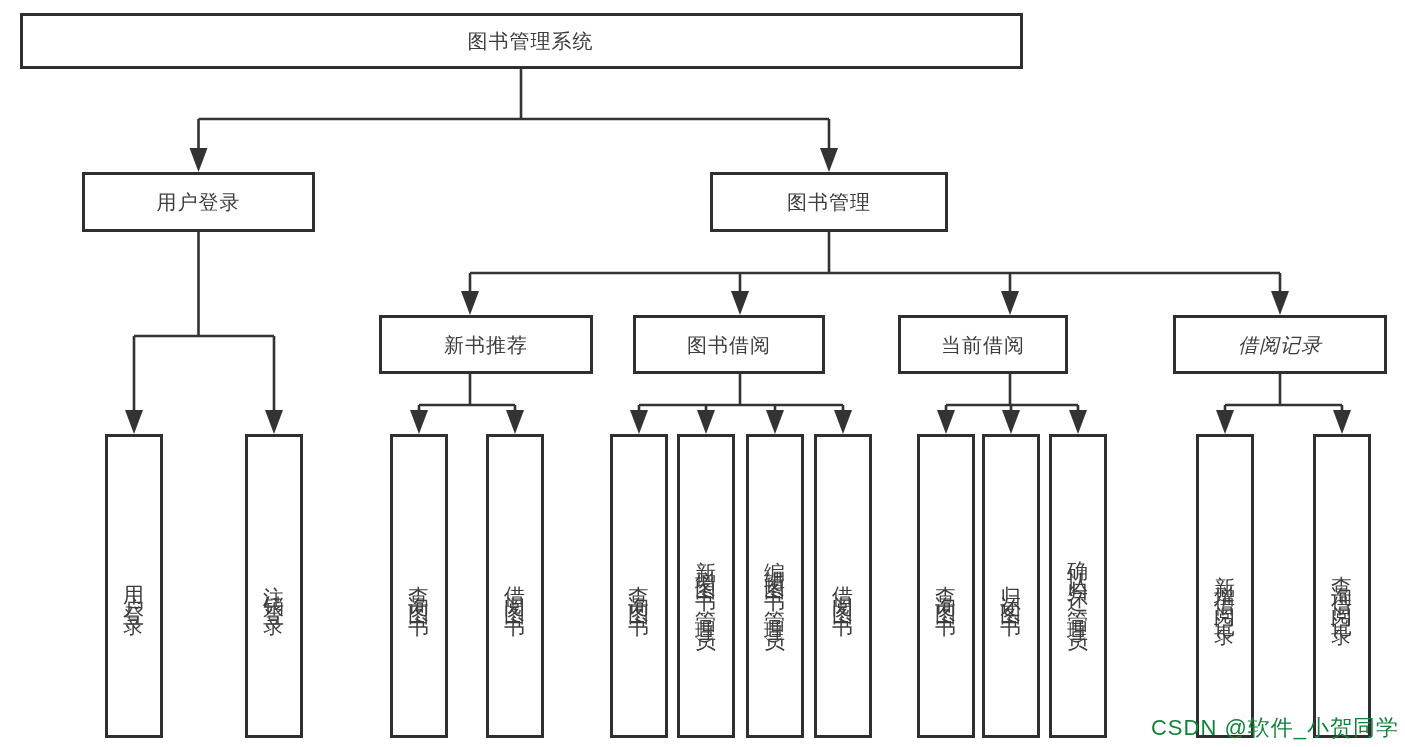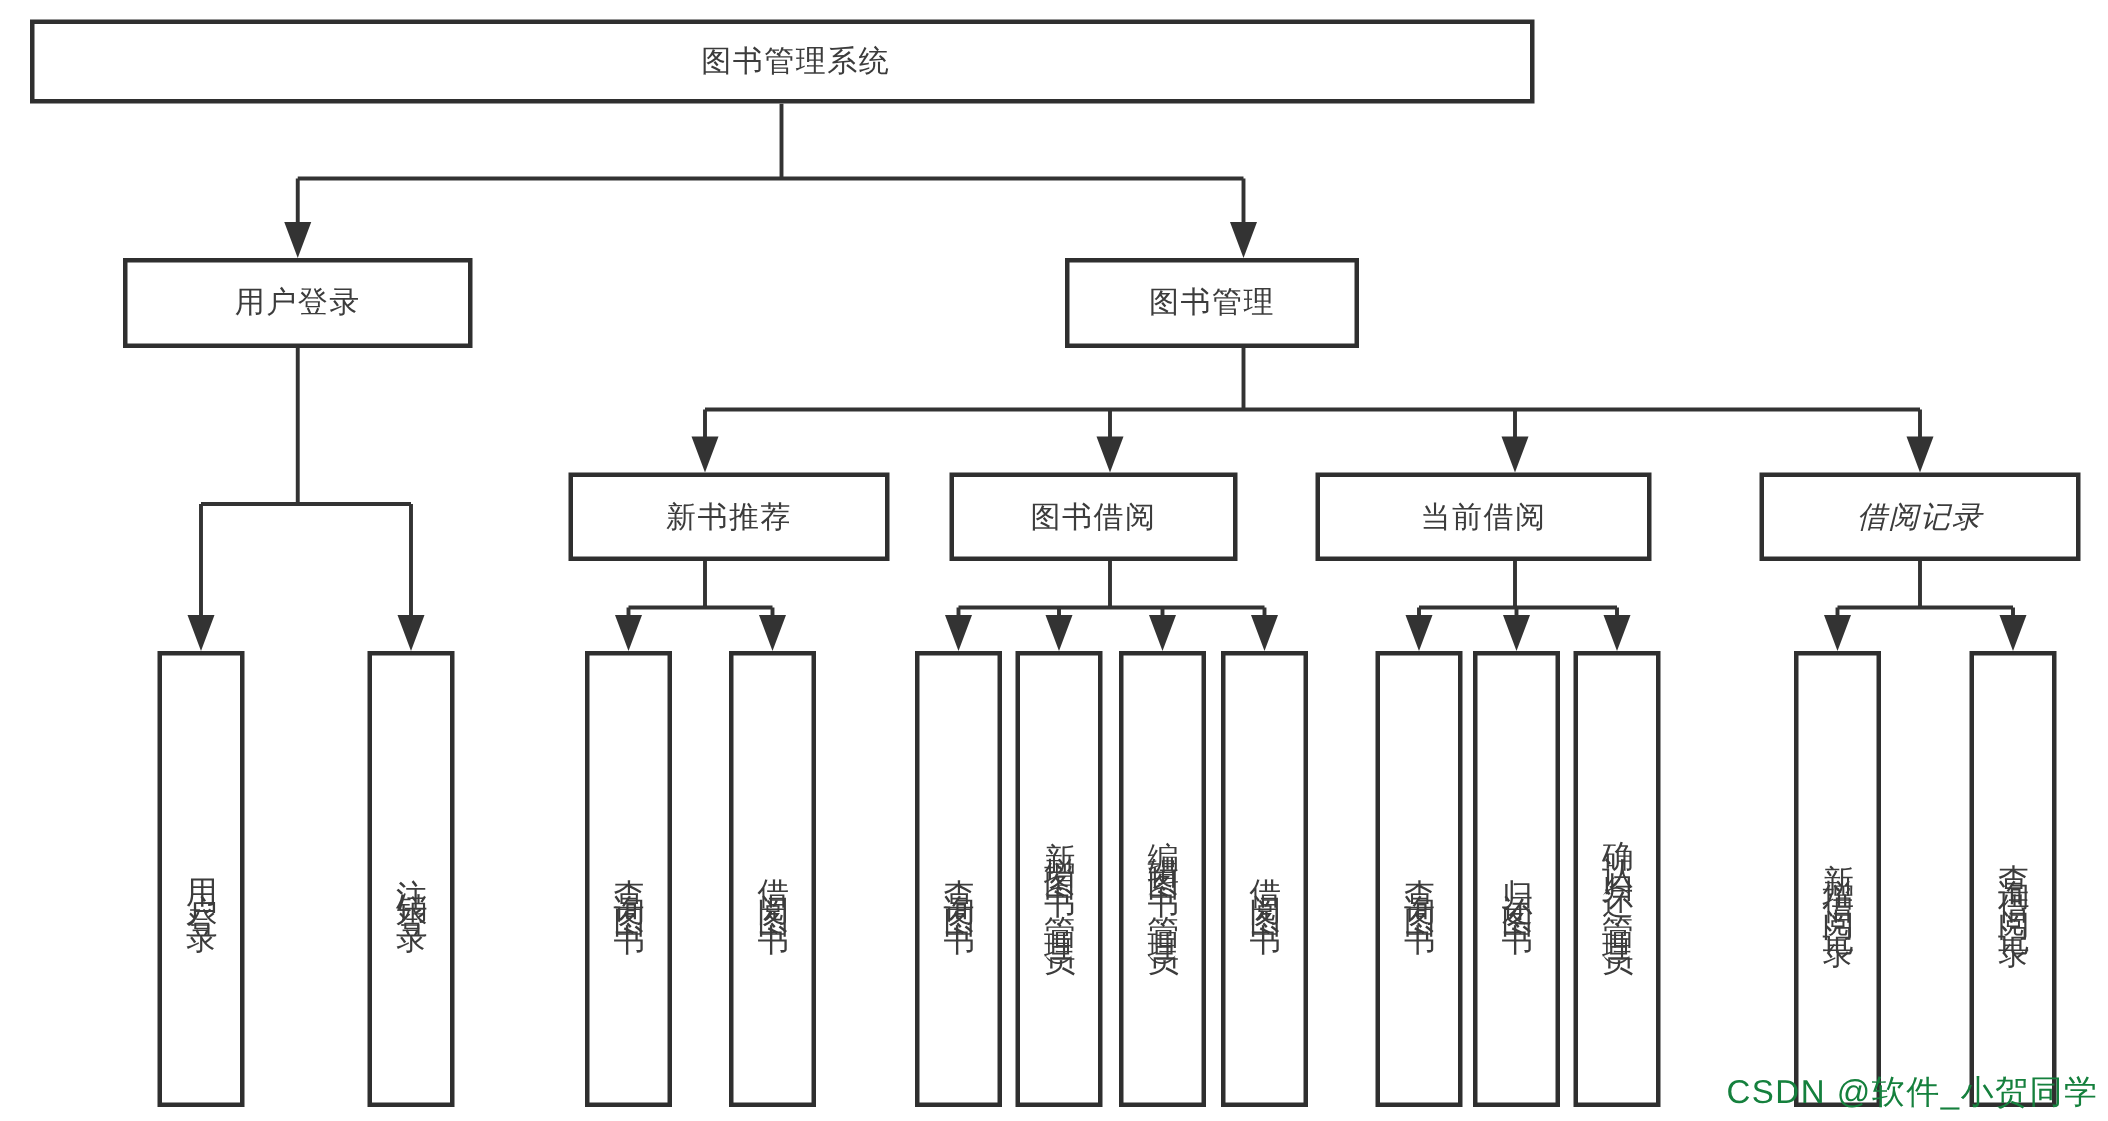--- a/index.html
+++ b/index.html
@@ -99,25 +99,25 @@
       <polygon points="1011,434 1002,410 1020,410"></polygon>
       <polygon points="1078,434 1069,410 1087,410"></polygon>
       <polygon points="1225,434 1216,410 1234,410"></polygon>
       <polygon points="1342,434 1333,410 1351,410"></polygon>
     </g>
   </svg>
 
   <div class="node" style="left:20px; top:13px; width:1003px; height:56px;padding-left:18px;">图书管理系统</div>
 
   <div class="node" style="left:82px; top:172px; width:233px; height:60px;">用户登录</div>
-  <div class="node" style="left:710px; top:172px; width:196px; height:60px;">图书管理</div>
+  <div class="node" style="left:710px; top:172px; width:238px; height:60px;">图书管理</div>
 
   <div class="node" style="left:363px; top:315px; width:214px; height:59px;margin-left:16px;">新书推荐</div>
   <div class="node" style="left:633px; top:315px; width:192px; height:59px;">图书借阅</div>
-  <div class="node" style="left:877px; top:315px; width:224px; height:59px;">当前借阅</div>
+  <div class="node" style="left:898px; top:315px; width:170px; height:59px;">当前借阅</div>
   <div class="node" style="left:1173px; top:315px; width:214px; height:59px;font-style:italic;">借阅记录</div>
 
   <div class="node vert" style="left:105px; top:434px; width:58px; height:304px;">用户登录</div>
   <div class="node vert" style="left:245px; top:434px; width:58px; height:304px;">注销登录</div>
 
   <div class="node vert" style="left:390px; top:434px; width:58px; height:304px;">查询图书</div>
   <div class="node vert" style="left:486px; top:434px; width:58px; height:304px;">借阅图书</div>
 
   <div class="node vert" style="left:610px; top:434px; width:58px; height:304px;">查询图书</div>
   <div class="node vert" style="left:677px; top:434px; width:58px; height:304px;">新增图书（管理员）</div>

